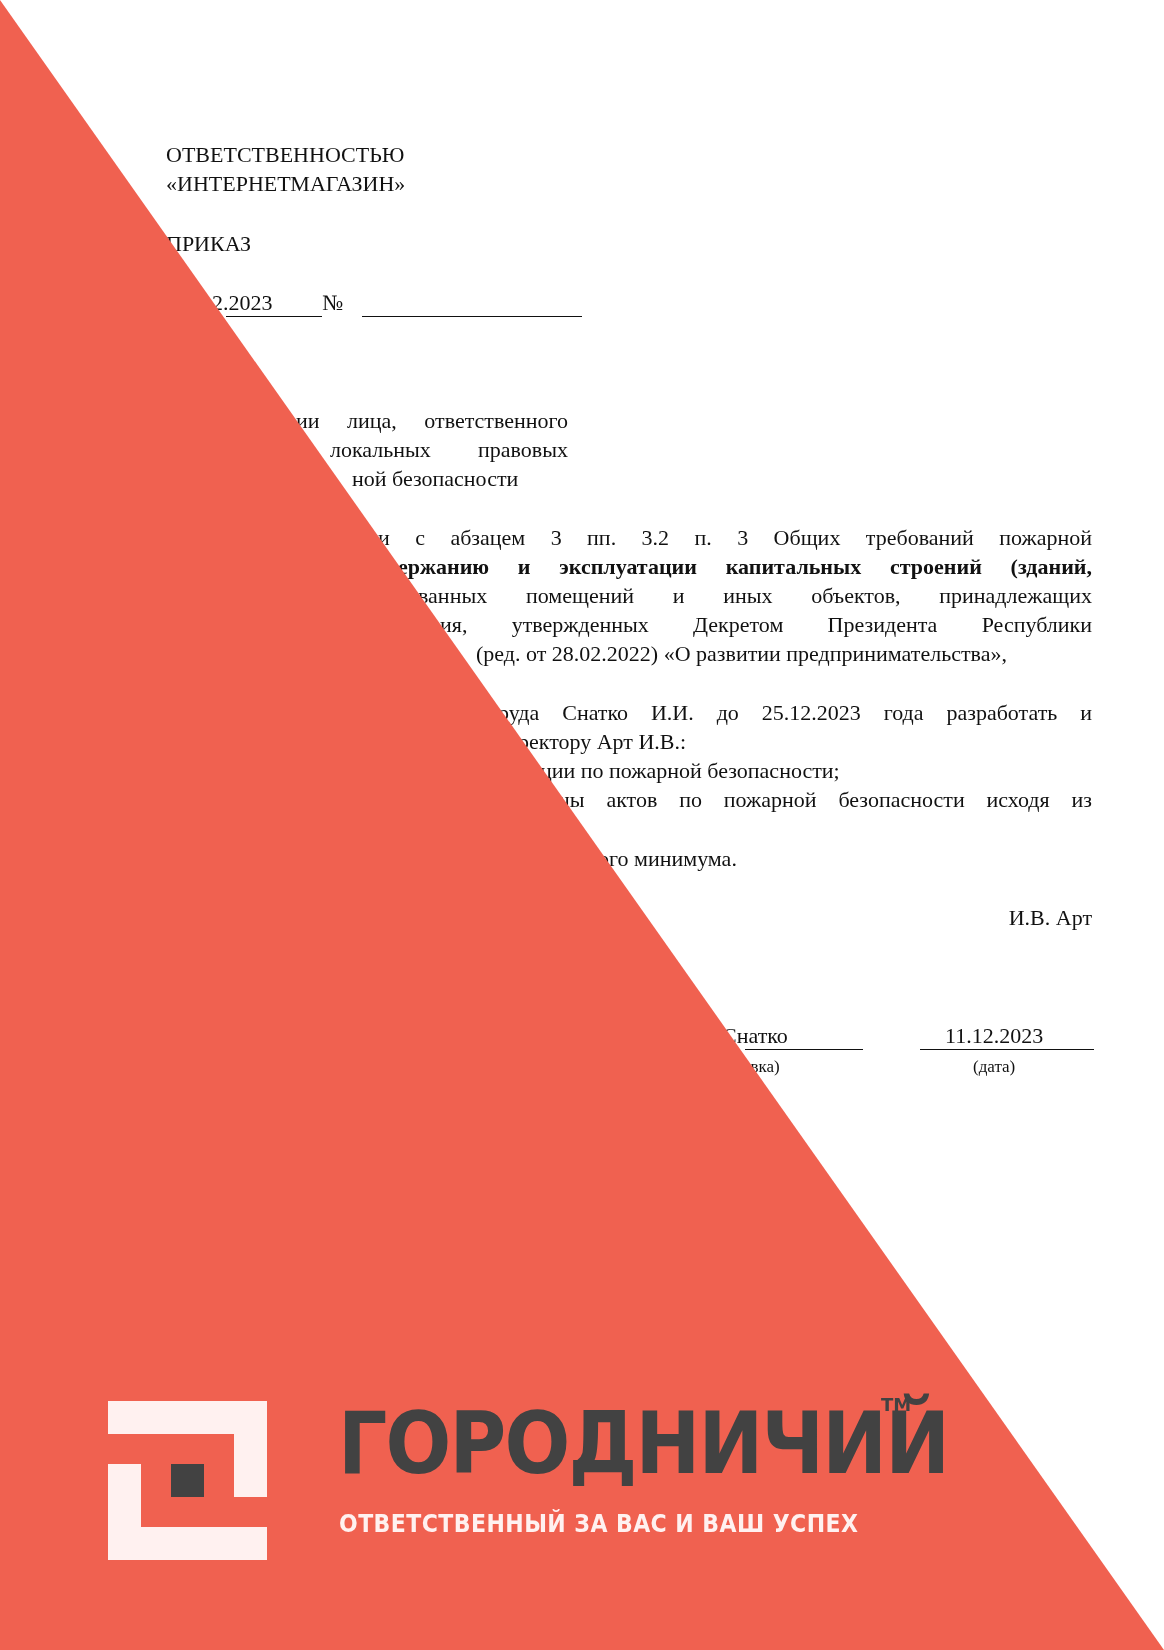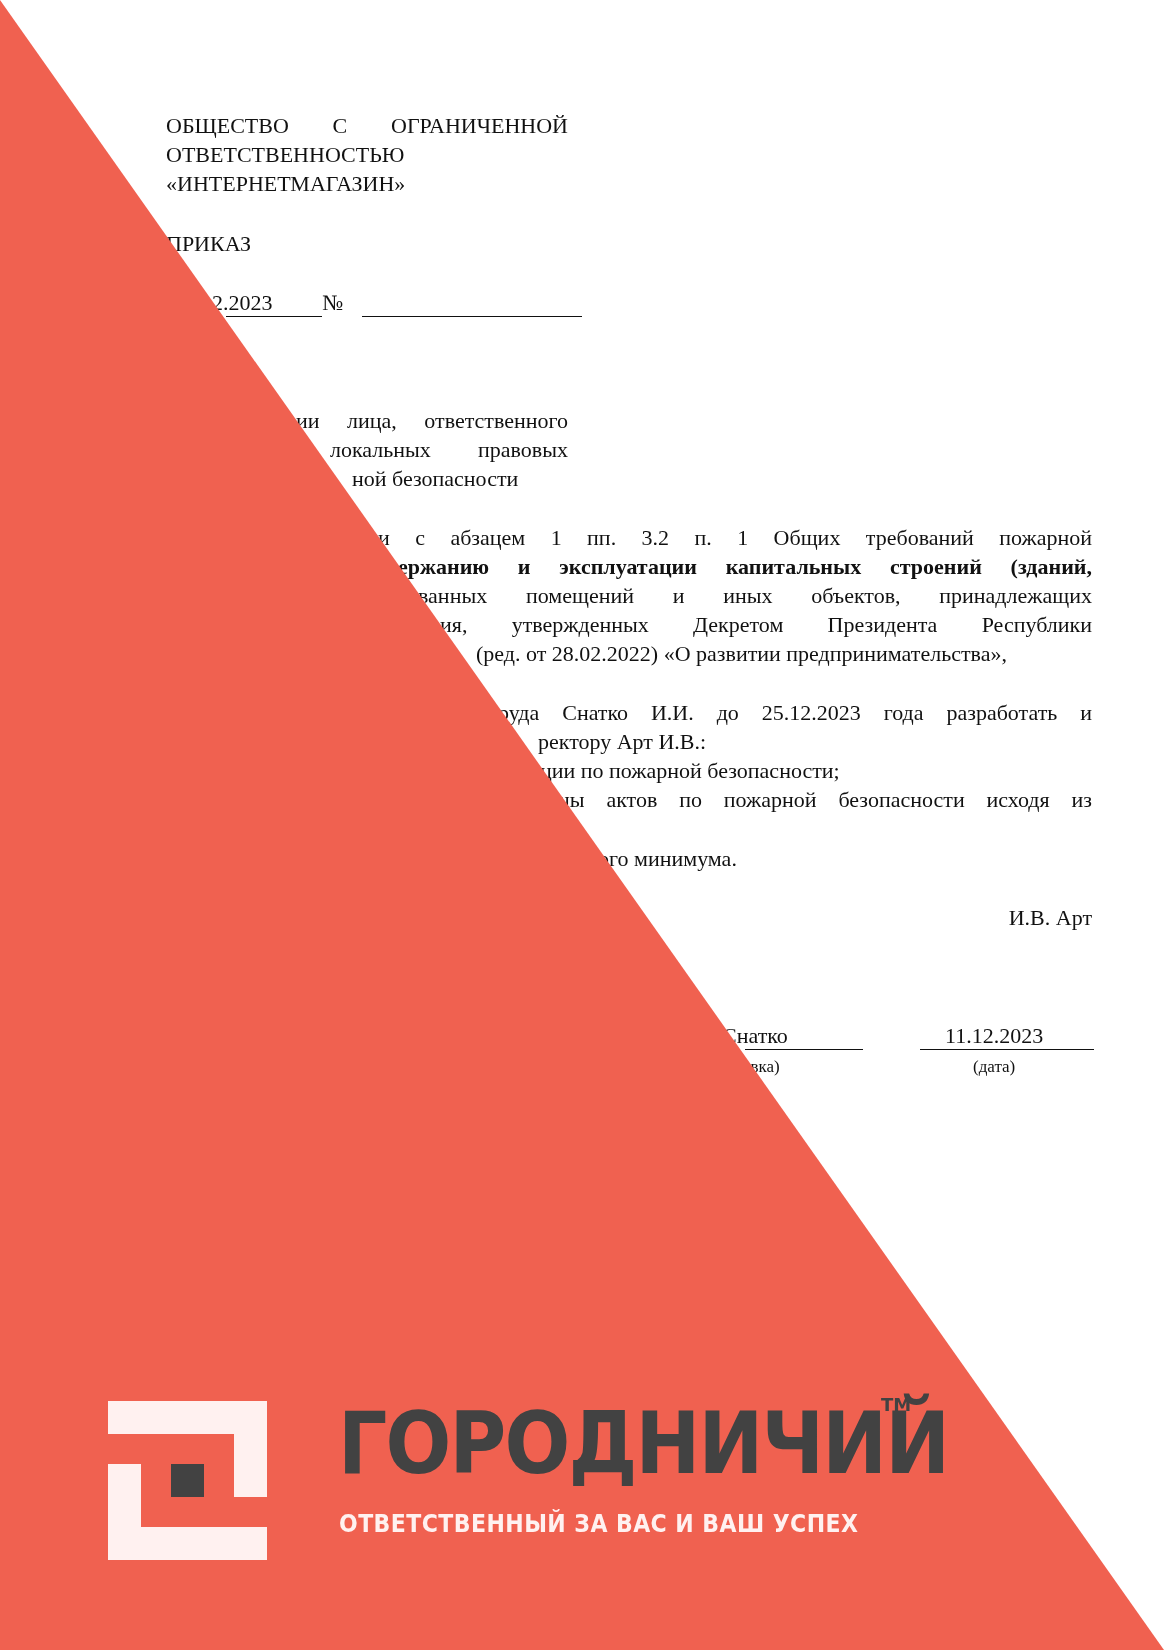--- a/index.html
+++ b/index.html
@@ -19,46 +19,43 @@
               font-weight: bold; font-size: 18px; color: #424242; line-height: 1; }
   .brand-slogan { position: absolute; left: 339px; top: 1511px; font-family: "DejaVu Sans", "Liberation Sans", sans-serif;
                   font-weight: bold; font-size: 25px; color: #FFF1F0; line-height: 1; letter-spacing: 0.5px; transform: scaleX(0.88); transform-origin: left top; }
 </style>
 </head>
 <body>
 
 <div class="page">
   <div class="doc">
 
-    <div class="line" style="left:166px; top:111px; width:402px;">
-      <span class="just" style="display:block; width:402px;">ОБЩЕСТВО  С  ОГРАНИЧЕННОЙ</span>
-    </div>
     <div class="line" style="left:166px; top:140px;">ОТВЕТСТВЕННОСТЬЮ</div>
     <div class="line" style="left:166px; top:169px;">«ИНТЕРНЕТМАГАЗИН»</div>
 
     <div class="line" style="left:166px; top:229px;">ПРИКАЗ</div>
 
     <div class="line" style="left:212px; top:288px;text-align:right;">2.2023</div>
     <div class="uline" style="left:226px; top:316px; width:96px;"></div>
     <div class="line" style="left:322px; top:288px;">№</div>
     <div class="line" style="left:362px; top:288px;"></div>
     <div class="uline" style="left:362px; top:316px; width:220px;"></div>
 
     <div class="line just" style="left:296px; top:406px; width:272px;">ии  лица,  ответственного</div>
     <div class="line just" style="left:330px; top:435px; width:238px;">локальных  правовых</div>
     <div class="line" style="left:352px; top:464px;">ной безопасности</div>
 
-    <div class="line just" style="left:378px; top:523px; width:714px;">и  с  абзацем  1  пп.  3.2  п.  1  Общих  требований  пожарной</div>
+    <div class="line just" style="left:378px; top:523px; width:714px;">и  с  абзацем  3  пп.  3.2  п.  3  Общих  требований  пожарной</div>
     <div class="line just" style="left:398px; top:552px; width:694px;font-weight:bold;">ержанию  и  эксплуатации  капитальных  строений  (зданий,</div>
     <div class="line just" style="left:418px; top:581px; width:674px;">ванных  помещений  и  иных  объектов,  принадлежащих</div>
     <div class="line just" style="left:440px; top:610px; width:652px;">ия,  утвержденных  Декретом  Президента  Республики</div>
     <div class="line" style="left:460px; top:639px;margin-left:16px;">(ред. от 28.02.2022) «О развитии предпринимательства»,</div>
 
     <div class="line just" style="left:498px; top:698px; width:594px;">руда Снатко И.И. до 25.12.2023 года разработать и</div>
-    <div class="line" style="left:518px; top:727px;margin-left:20px;">ректору Арт И.В.:</div>
+    <div class="line" style="left:518px; top:727px;">ректору Арт И.В.:</div>
     <div class="line" style="left:540px; top:756px;">ции по пожарной безопасности;</div>
     <div class="line just" style="left:558px; top:785px; width:534px;">цы актов по пожарной безопасности исходя из</div>
     <div class="line" style="left:598px; top:844px;">ого минимума.</div>
 
     <div class="line" style="right:72px; top:903px;">И.В. Арт</div>
 
     <div class="line" style="left:722px; top:1021px;">Снатко</div>
     <div class="uline" style="left:745px; top:1049px; width:118px;"></div>
     <div class="line caption" style="left:742px; top:1052px;">овка)</div>
 

